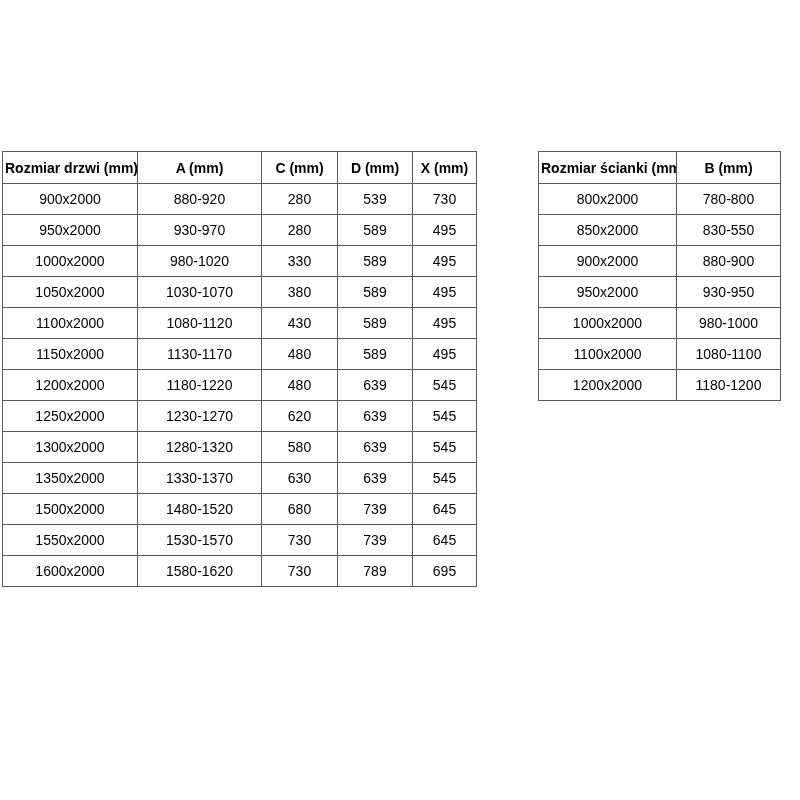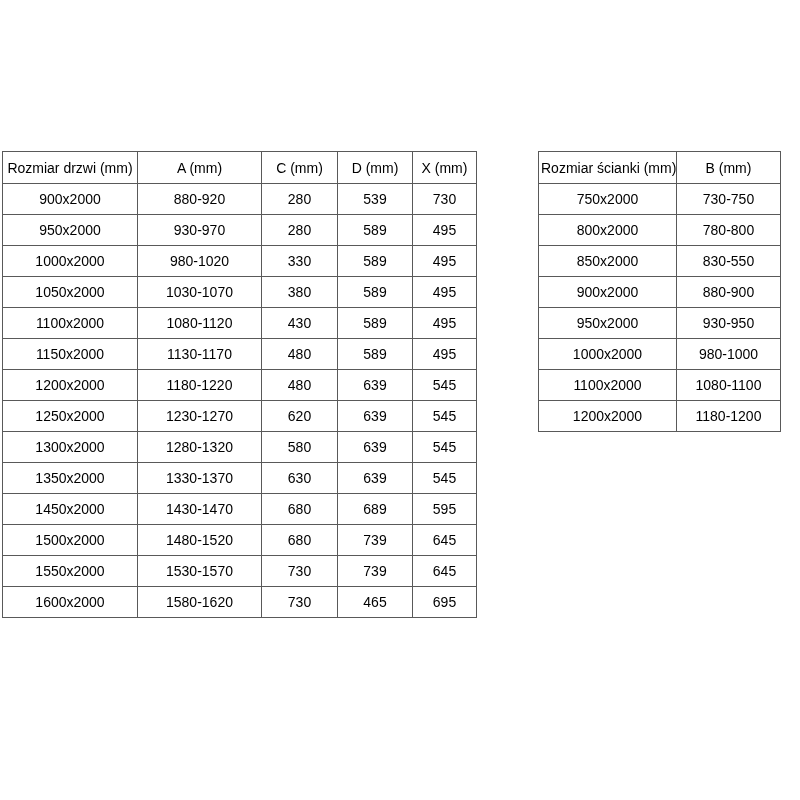--- a/index.html
+++ b/index.html
@@ -27,21 +27,21 @@
     text-align: center;
     vertical-align: middle;
     padding: 0 2px;
     font-size: 14px;
     color: #000000;
     height: 30px;
     white-space: nowrap;
     overflow: hidden;
   }
   table.spec th {
-    font-weight: normal;
+    font-weight: bold;
     height: 31px;
   }
   
   #table-doors { left: 2px; top: 151px; width: 474px; }
   #table-doors col:nth-child(1) { width: 135px; }
   #table-doors col:nth-child(2) { width: 124px; }
   #table-doors col:nth-child(3) { width: 76px; }
   #table-doors col:nth-child(4) { width: 75px; }
   #table-doors col:nth-child(5) { width: 64px; }
   
@@ -136,67 +136,56 @@
           <td>545</td>
         </tr>
         <tr>
           <td>1350x2000</td>
           <td>1330-1370</td>
           <td>630</td>
           <td>639</td>
           <td>545</td>
         </tr>
         <tr>
-          <td>1450x2000</td>
-          <td>1430-1470</td>
-          <td>680</td>
-          <td>689</td>
-          <td>595</td>
-        </tr>
-        <tr>
           <td>1500x2000</td>
           <td>1480-1520</td>
           <td>680</td>
           <td>739</td>
           <td>645</td>
         </tr>
         <tr>
           <td>1550x2000</td>
           <td>1530-1570</td>
           <td>730</td>
           <td>739</td>
           <td>645</td>
         </tr>
         <tr>
           <td>1600x2000</td>
           <td>1580-1620</td>
           <td>730</td>
-          <td>465</td>
+          <td>789</td>
           <td>695</td>
         </tr>
       </tbody>
   </table>
 
   <table class="spec" id="table-walls">
     <colgroup>
         <col>
         <col>
       </colgroup>
     <thead>
         <tr>
           <th>Rozmiar ścianki (mm)</th>
           <th>B (mm)</th>
         </tr>
       </thead>
     <tbody>
         <tr>
-          <td>750x2000</td>
-          <td>730-750</td>
-        </tr>
-        <tr>
           <td>800x2000</td>
           <td>780-800</td>
         </tr>
         <tr>
           <td>850x2000</td>
           <td>830-550</td>
         </tr>
         <tr>
           <td>900x2000</td>
           <td>880-900</td>

